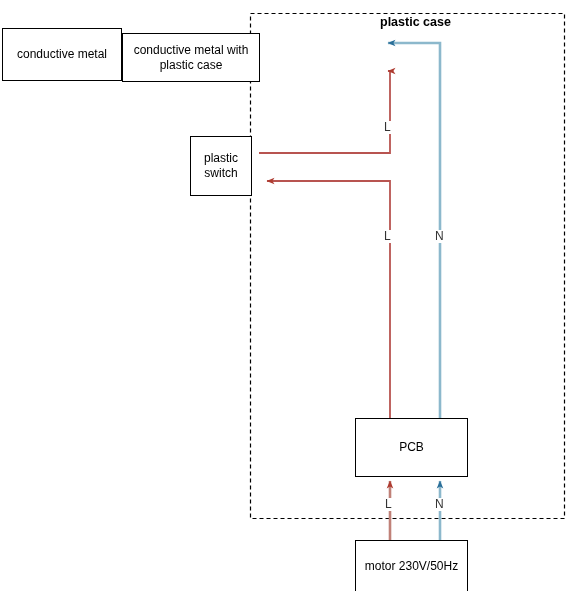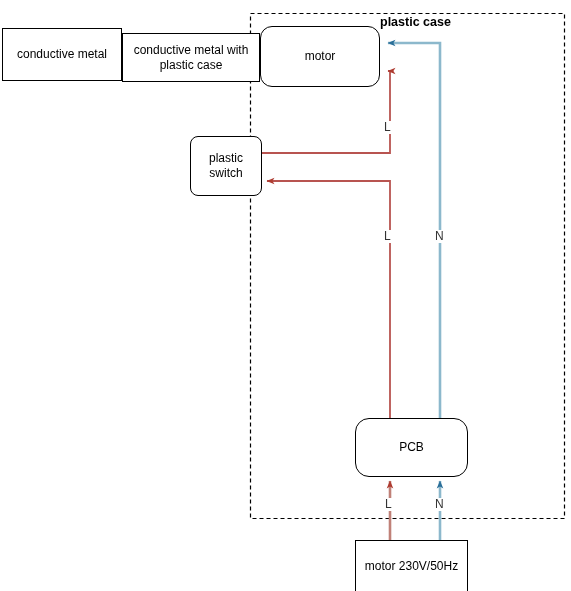--- a/index.html
+++ b/index.html
@@ -101,30 +101,27 @@
 
   <div class="node" style="left:2px; top:20px; width:120px; height:53px;">
     <span class="node-label">conductive metal</span>
   </div>
 
   <div class="node" style="left:122px; top:25px; width:138px; height:49px;">
     <span class="node-label">conductive metal with
 plastic case</span>
   </div>
 
-  <div class="node rounded" style="left:260px; top:18px; width:120px; height:61px;">
-    <span class="node-label">motor</span>
-  </div>
 
-  <div class="node" style="left:190px; top:128px; width:72px; height:60px;border-radius:8px;">
+  <div class="node" style="left:190px; top:128px; width:62px; height:60px;">
     <span class="node-label">plastic
 switch</span>
   </div>
 
-  <div class="node" style="left:355px; top:410px; width:113px; height:59px;border-radius:14px;">
+  <div class="node" style="left:355px; top:410px; width:113px; height:59px;">
     <span class="node-label">PCB</span>
   </div>
 
   <div class="node" style="left:355px; top:532px; width:113px; height:53px;">
     <span class="node-label">motor 230V/50Hz</span>
   </div>
 
   <div class="edge-label" style="left:383px; top:113px;">L</div>
 
   <div class="edge-label" style="left:383px; top:222px;">L</div>

